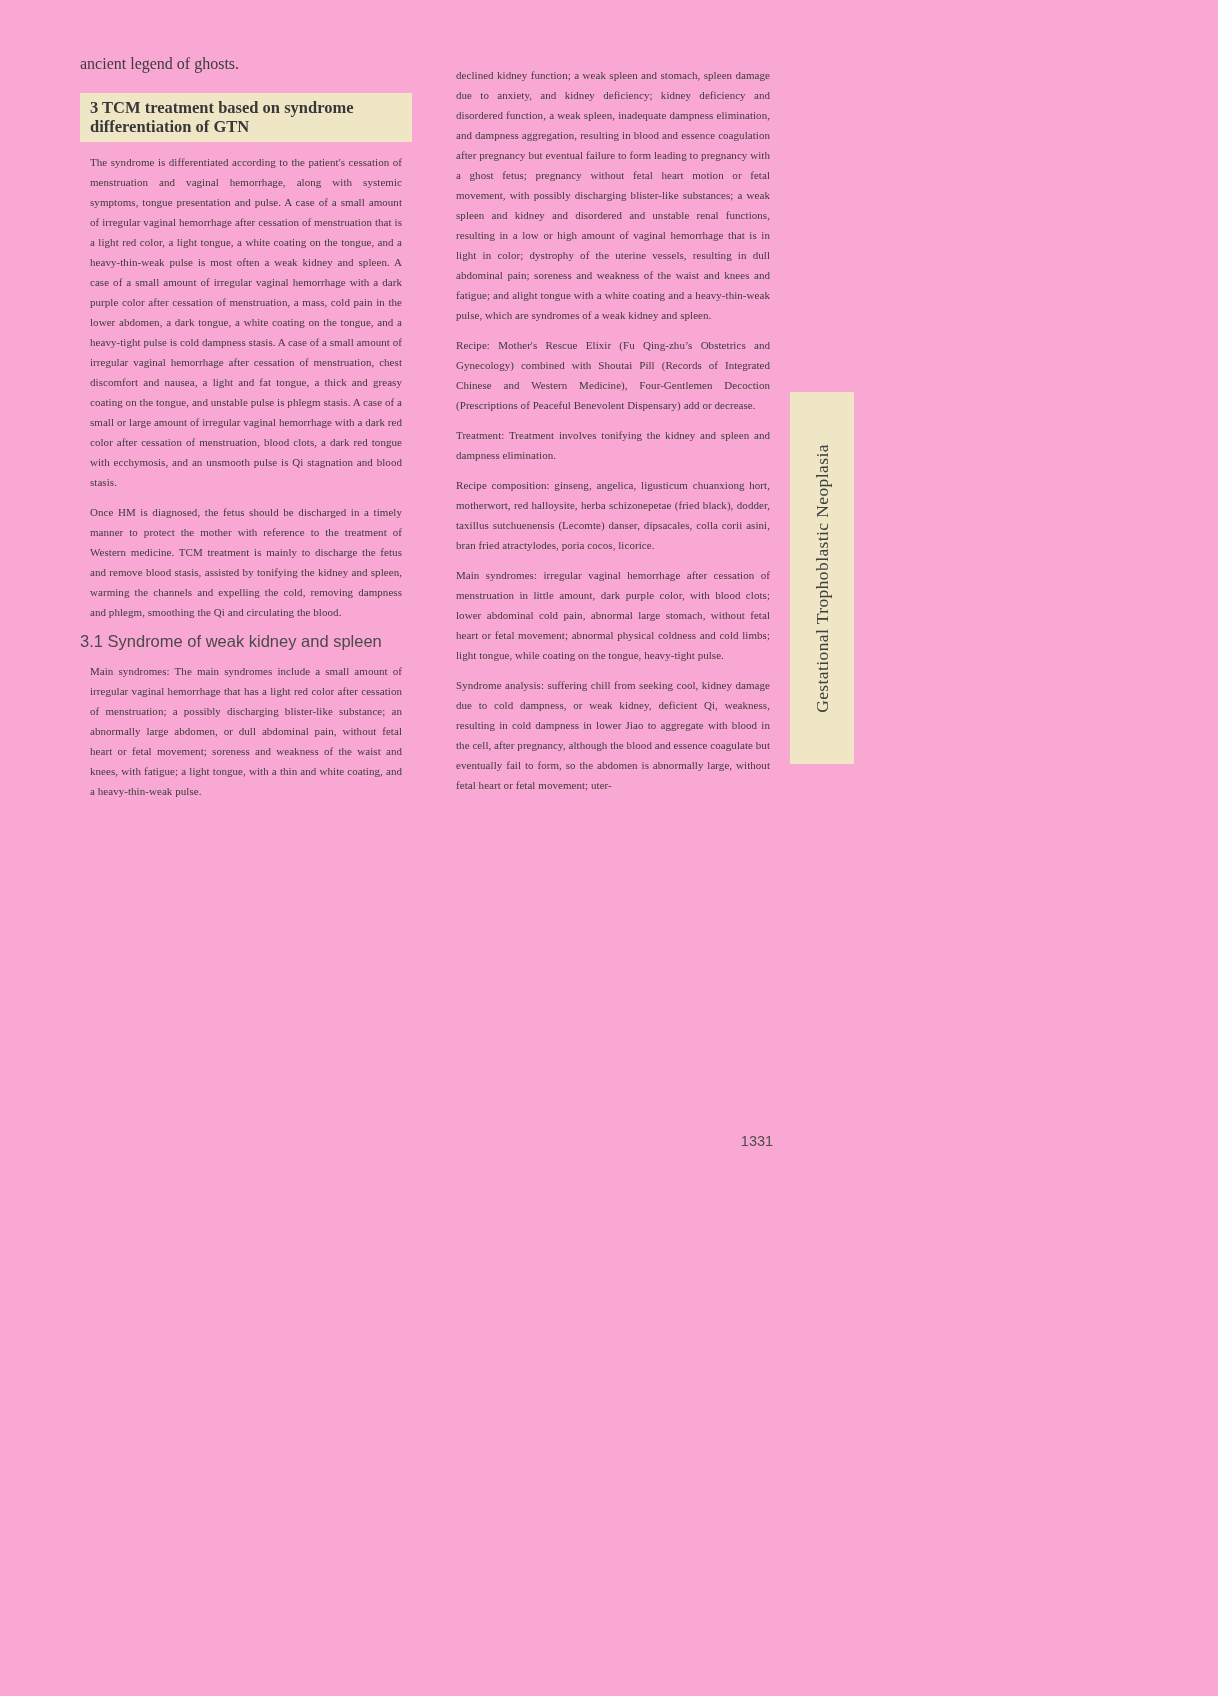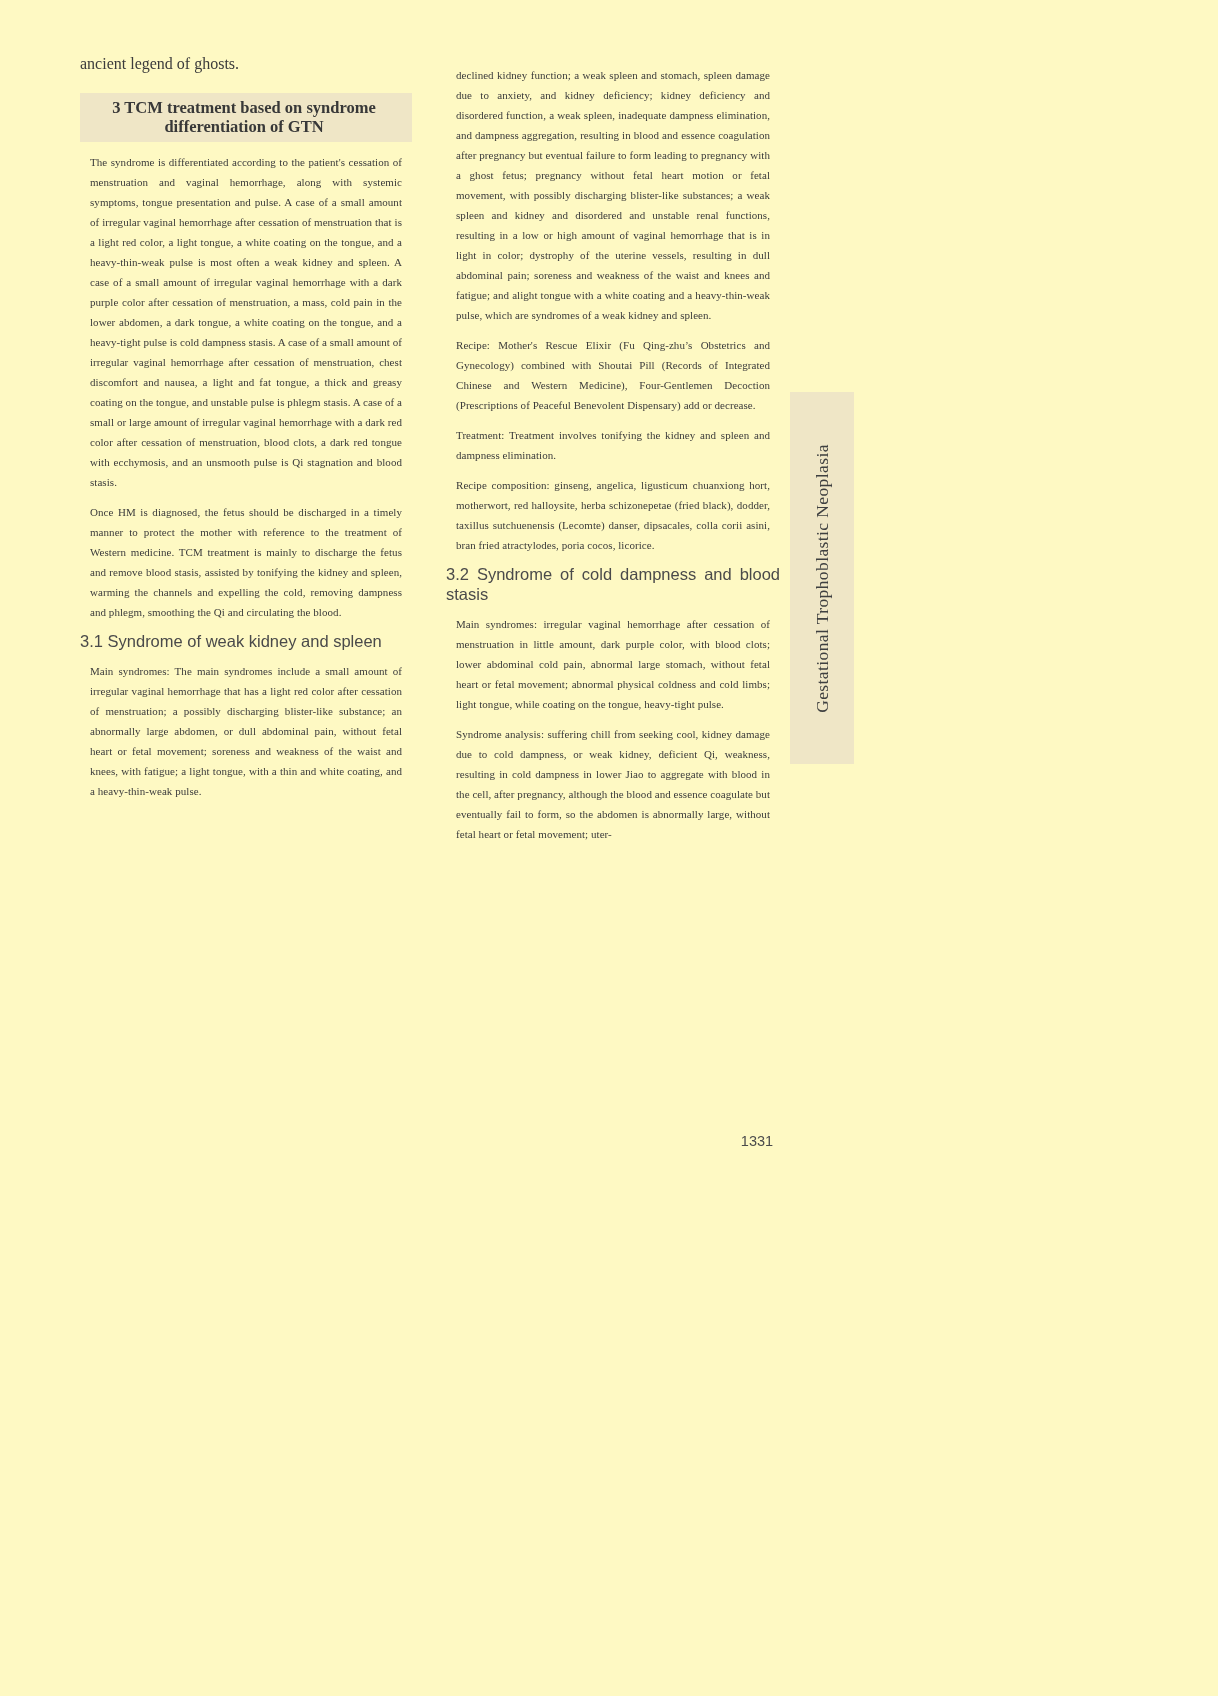--- a/index.html
+++ b/index.html
@@ -1,20 +1,20 @@
 <!DOCTYPE html>
 <html><head>
 <meta charset="utf-8">
 <style>
   html, body { margin: 0; padding: 0; background: #ffffff; }
   .page {
     position: relative;
     width: 1218px;
     height: 1696px;
-    background: #fef9c3;
+    background: #f9a8d4;
     font-family: "Liberation Serif", serif;
     color: #3b3b3b;
     overflow: hidden;
   }
   .col {
     position: absolute;
     top: 55px;
   }
   .col-left  { left: 80px;  width: 332px; }
   .col-right { left: 446px; width: 334px; }
@@ -28,21 +28,21 @@
   .fragment-line {
     margin: 0 0 20px 0;
     font-size: 16px;
     line-height: 17.9px;
     text-align: left;
   }
   .section-box {
     background: #efe6c6;
     margin: 0 0 5px 0;
     padding: 5px 14px 6px 10px;
-    text-align: center;
+    text-align: left;
   }
   .section-box .line {
     display: block;
     font-weight: bold;
     font-size: 16.5px;
     line-height: 19px;
     color: #383838;
   }
   .subheading {
     margin: 1px 0 0 0;
@@ -107,21 +107,20 @@
 
   <div class="col col-right">
     <p class="body-para">declined kidney function; a weak spleen and stomach, spleen damage due to anxiety, and kidney deficiency; kidney deficiency and disordered function, a weak spleen, inadequate dampness elimination, and dampness aggregation, resulting in blood and essence coagulation after pregnancy but eventual failure to form leading to pregnancy with a ghost fetus; pregnancy without fetal heart motion or fetal movement, with possibly discharging blister-like substances; a weak spleen and kidney and disordered and unstable renal functions, resulting in a low or high amount of vaginal hemorrhage that is in light in color; dystrophy of the uterine vessels, resulting in dull abdominal pain; soreness and weakness of the waist and knees and fatigue; and alight tongue with a white coating and a heavy-thin-weak pulse, which are syndromes of a weak kidney and spleen.</p>
 
     <p class="body-para">Recipe: Mother's Rescue Elixir (Fu Qing-zhu’s Obstetrics and Gynecology) combined with Shoutai Pill (Records of Integrated Chinese and Western Medicine), Four-Gentlemen Decoction (Prescriptions of Peaceful Benevolent Dispensary) add or decrease.</p>
 
     <p class="body-para">Treatment: Treatment involves tonifying the kidney and spleen and dampness elimination.</p>
 
     <p class="body-para">Recipe composition: ginseng, angelica, ligusticum chuanxiong hort, motherwort, red halloysite, herba schizonepetae (fried black), dodder, taxillus sutchuenensis (Lecomte) danser, dipsacales, colla corii asini, bran fried atractylodes, poria cocos, licorice.</p>
 
-    <p class="subheading">3.2 Syndrome of cold dampness and blood stasis</p>
 
     <p class="body-para">Main syndromes: irregular vaginal hemorrhage after cessation of menstruation in little amount, dark purple color, with blood clots; lower abdominal cold pain, abnormal large stomach, without fetal heart or fetal movement; abnormal physical coldness and cold limbs; light tongue, while coating on the tongue, heavy-tight pulse.</p>
 
     <p class="body-para">Syndrome analysis: suffering chill from seeking cool, kidney damage due to cold dampness, or weak kidney, deficient Qi, weakness, resulting in cold dampness in lower Jiao to aggregate with blood in the cell, after pregnancy, although the blood and essence coagulate but eventually fail to form, so the abdomen is abnormally large, without fetal heart or fetal movement; uter-</p>
   </div>
 
   <div class="sidebar-tab">
     <span class="sidebar-label">Gestational Trophoblastic Neoplasia</span>
   </div>
 

